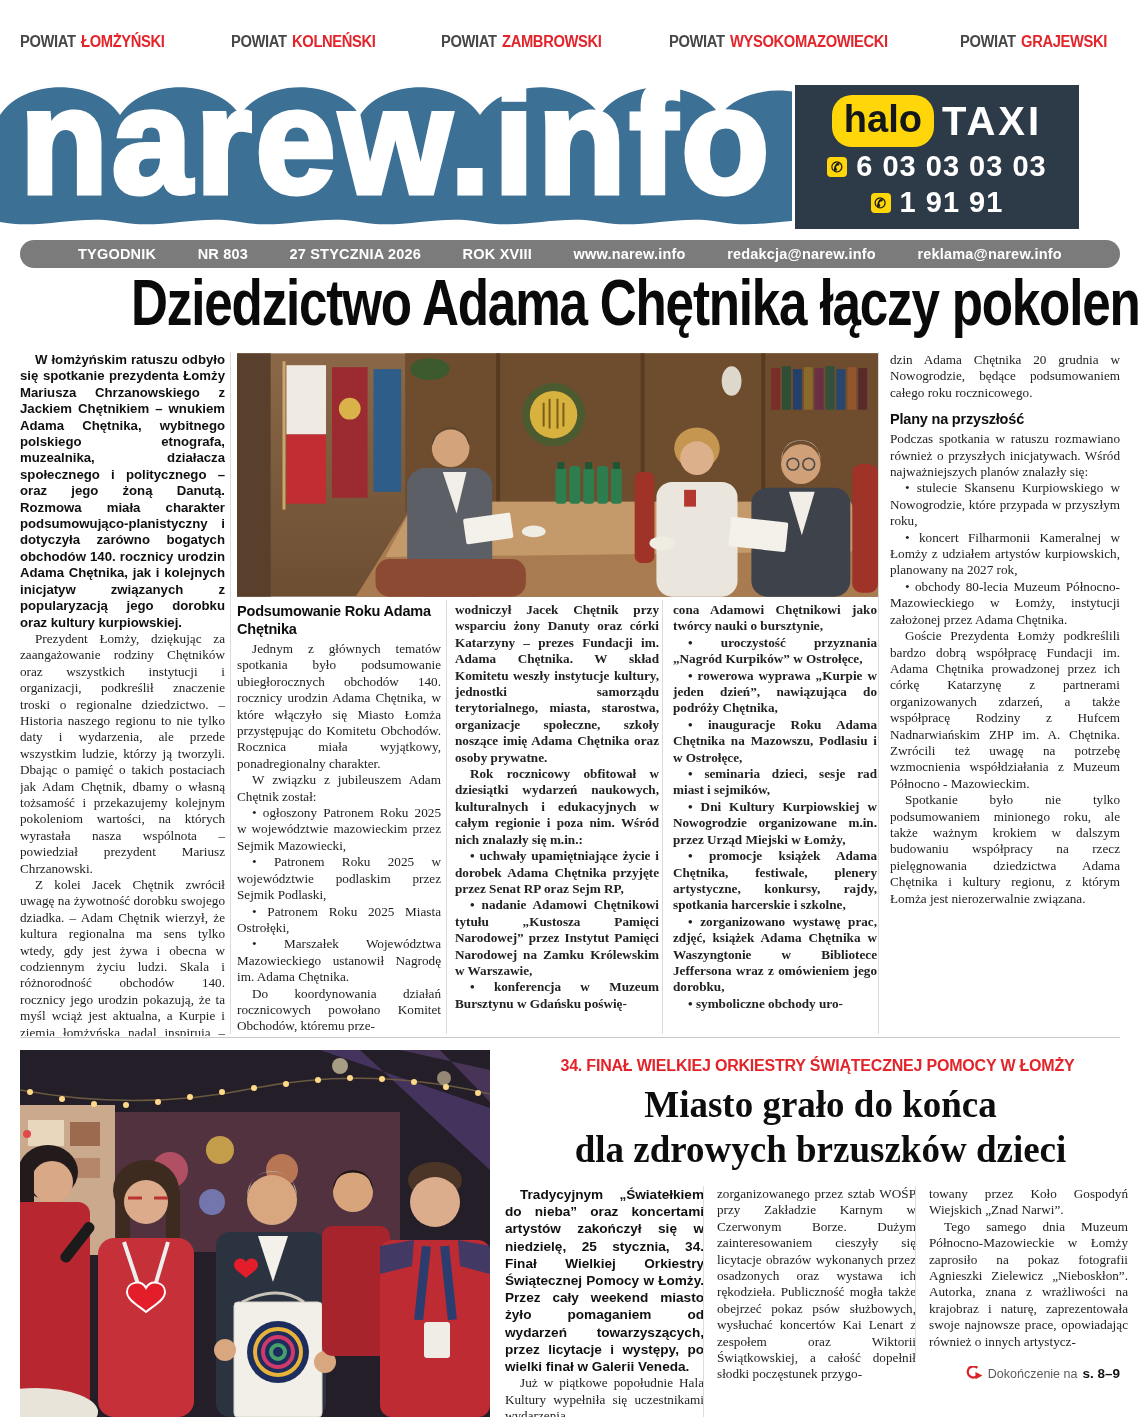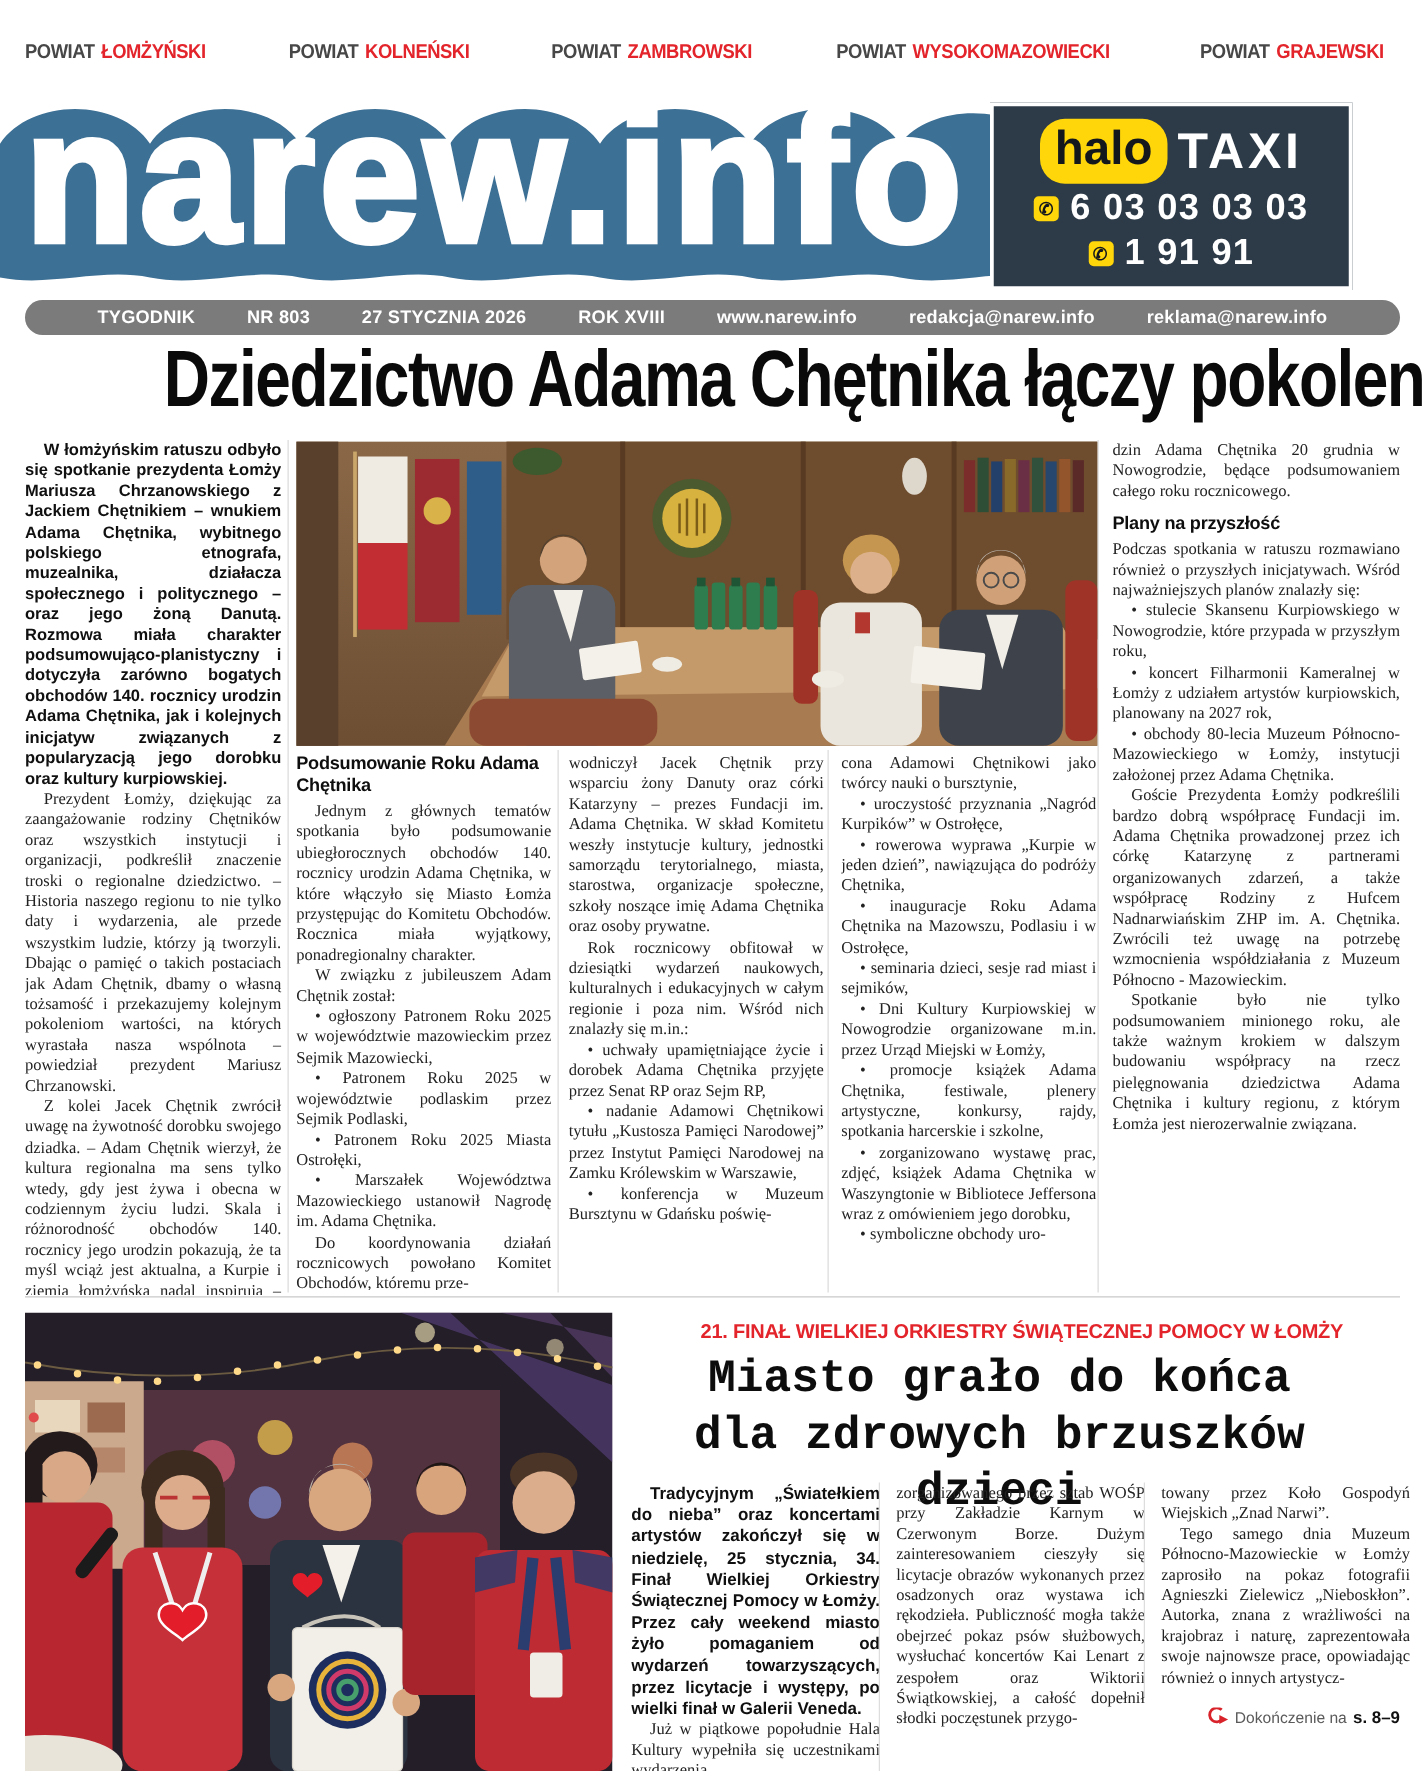--- a/index.html
+++ b/index.html
@@ -47,41 +47,41 @@
                   transform:scaleX(.8);transform-origin:center;white-space:nowrap;}
 
   
   .main{top:352px;left:20px;width:1100px;height:684px;display:flex;}
   .colA{width:205px;height:684px;overflow:hidden;flex:none;margin-right:12px;}
   .mid{width:641px;flex:none;margin-right:12px;}
   .colE{width:230px;height:684px;overflow:hidden;flex:none;}
   .photo1{width:641px;height:246px;display:block;}
   .midcols{display:flex;margin-top:4px;}
   .midcol{width:204px;height:430px;overflow:hidden;flex:none;}
-  .midcol + .midcol{margin-left:14px;}
+  .midcol + .midcol{margin-left:14px;font-weight:bold;}
 
   .lead{font-family:"Liberation Sans",sans-serif;font-weight:700;font-size:13.8px;
         line-height:17.4px;text-align:justify;color:#101010;margin:0 0 3px;}
   .subhead{font-family:"Liberation Sans",sans-serif;font-weight:700;font-size:14.5px;
            line-height:18px;color:#0e0e0e;margin:0 0 3px;letter-spacing:-0.2px;}
   .subhead.sp{margin-top:9px;}
   .cols p{margin:0;font-size:13.2px;line-height:16.4px;text-align:justify;text-indent:15px;}
   .cont p:first-child{text-indent:0;}
 
   .vline{width:1px;background:#dcdcdc;}
 
   .divider{top:1037px;left:20px;width:1100px;border-top:1px solid #c9c9c9;}
 
   
   .photo2{top:1050px;left:20px;width:470px;height:367px;}
   .kicker{top:1057px;left:505px;width:625px;text-align:center;
           font-family:"Liberation Sans",sans-serif;font-weight:700;font-size:16px;
           color:#e3242b;letter-spacing:-0.2px;}
-  .headline2{top:1082px;left:487px;width:625px;text-align:center;
-             font-family:Liberation Mono, monospace;font-weight:700;font-size:37px;
+  .headline2{top:1082px;left:508px;width:625px;text-align:center;
+             font-family:Liberation Serif, serif;font-weight:700;font-size:37px;
              line-height:45px;color:#0d0d0d;}
   .bottomcols{top:1186px;left:505px;width:625px;display:flex;}
   .bcol{width:199px;flex:none;overflow:hidden;}
   .bcol1,.bcol2{height:231px;}
   .bcol3{height:172px;}
   .bcol + .bcol{border-left:1px solid #ddd;padding-left:13px;margin-left:-1px;}
   .bcol .lead{font-size:13.6px;line-height:17.2px;}
 
   .continuation{top:1366px;left:930px;width:190px;display:flex;align-items:center;
                 justify-content:flex-end;gap:5px;font-family:"Liberation Sans",sans-serif;
@@ -373,21 +373,21 @@
     <rect x="360" y="190" width="110" height="177" rx="12" fill="#bf2b33"></rect>
     <polygon points="360,196 394,190 392,216 360,224" fill="#2b3c6e" opacity=".85"></polygon>
     <polygon points="470,196 438,190 440,216 470,224" fill="#2b3c6e" opacity=".85"></polygon>
     <rect x="398" y="196" width="9" height="74" fill="#2b3c6e" transform="rotate(6 402 233)"></rect>
     <rect x="424" y="196" width="9" height="74" fill="#2b3c6e" transform="rotate(-6 428 233)"></rect>
     <rect x="404" y="272" width="26" height="36" rx="3" fill="#f0ede6"></rect>
   </g>
   <ellipse cx="16" cy="362" rx="62" ry="24" fill="#e9e4da"></ellipse>
 </svg>
 
-<div class="abs kicker">21. FINAŁ WIELKIEJ ORKIESTRY ŚWIĄTECZNEJ POMOCY W ŁOMŻY</div>
+<div class="abs kicker">34. FINAŁ WIELKIEJ ORKIESTRY ŚWIĄTECZNEJ POMOCY W ŁOMŻY</div>
 <div class="abs headline2">
   <div>Miasto grało do końca</div>
   <div>dla zdrowych brzuszków dzieci</div>
 </div>
 
 <div class="abs bottomcols cols">
   <div class="bcol bcol1">
     <p class="lead">Tradycyjnym „Światełkiem do nieba” oraz koncertami artystów zakończył się w niedzielę, 25 stycznia, 34. Finał Wielkiej Orkiestry Świątecznej Pomocy w Łomży. Przez cały weekend miasto żyło pomaganiem od wydarzeń towarzyszących, przez licytacje i występy, po wielki finał w Galerii Veneda.</p>
     <div>
         <p>Już w piątkowe popołudnie Hala Kultury wypełniła się uczestnikami wydarzenia</p>

